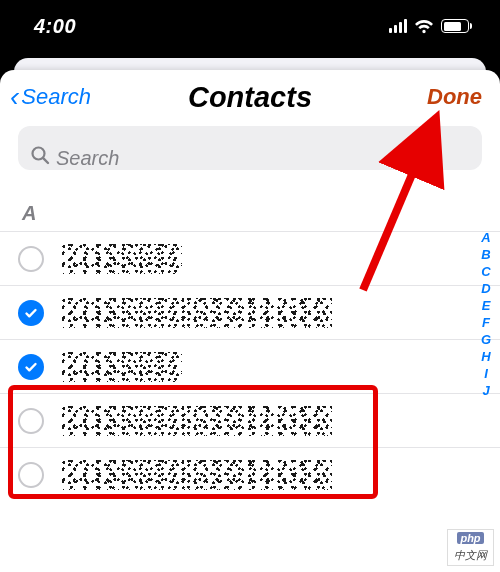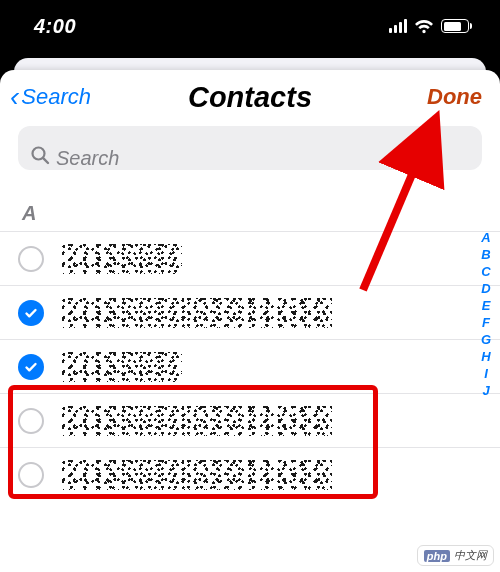--- a/index.html
+++ b/index.html
@@ -56,21 +56,21 @@
       radial-gradient(circle at 65% 35%, #000 1.4px, transparent 1.4px);
     background-size: 14px 14px, 16px 16px, 12px 12px, 18px 18px, 15px 15px, 13px 13px, 17px 17px, 11px 11px;
     opacity:0.9;
   }
 
   .index-rail { position:absolute; right:6px; top:160px; display:flex; flex-direction:column; gap:2px; }
   .index-rail span { color:#007aff; font-size:13px; font-weight:600; text-align:center; width:16px; line-height:15px; }
 
   .annot-box { position:absolute; border:5px solid #e60000; border-radius:6px; pointer-events:none; left:8px; width:370px; top:154px; height:114px; }
   .annot-arrow { position:absolute; pointer-events:none; }
-  .watermark { position:absolute; right:6px; bottom:6px; background:rgba(255,255,255,0.9); border:1px solid #ddd; border-radius:6px; font-size:11px; padding:2px 6px; color:#444; display:flex; align-items:center; gap:4px; }
+  .watermark { position:absolute; right:6px; bottom:6px; background:rgba(255,255,255,0.9); border:1px solid #ddd; border-radius:0; font-size:11px; padding:2px 6px; color:#444; display:flex; align-items:center; gap:4px;flex-direction:column; }
   .watermark .php { background:#6e7fb1; color:#fff; font-weight:700; padding:0 3px; border-radius:2px; }
 </style>
 </head>
 <body>
 
 <div class="device">
 
   <div class="status-bar">
     <div class="status-time">4:00</div>
     <div class="status-right">

